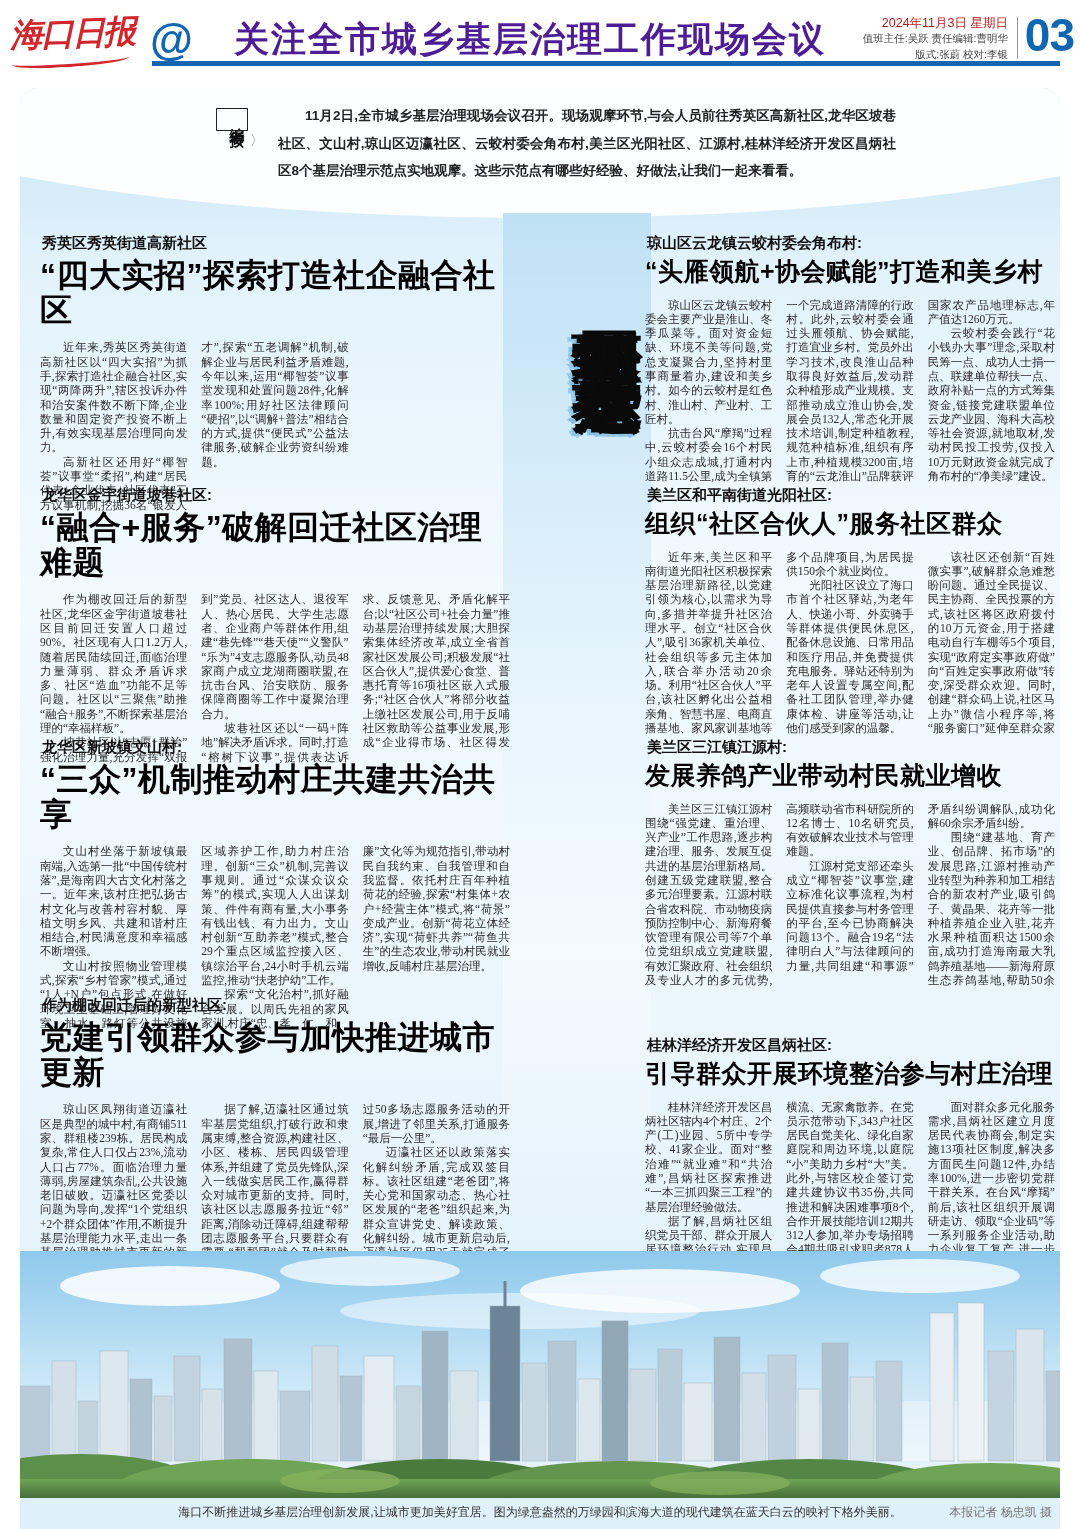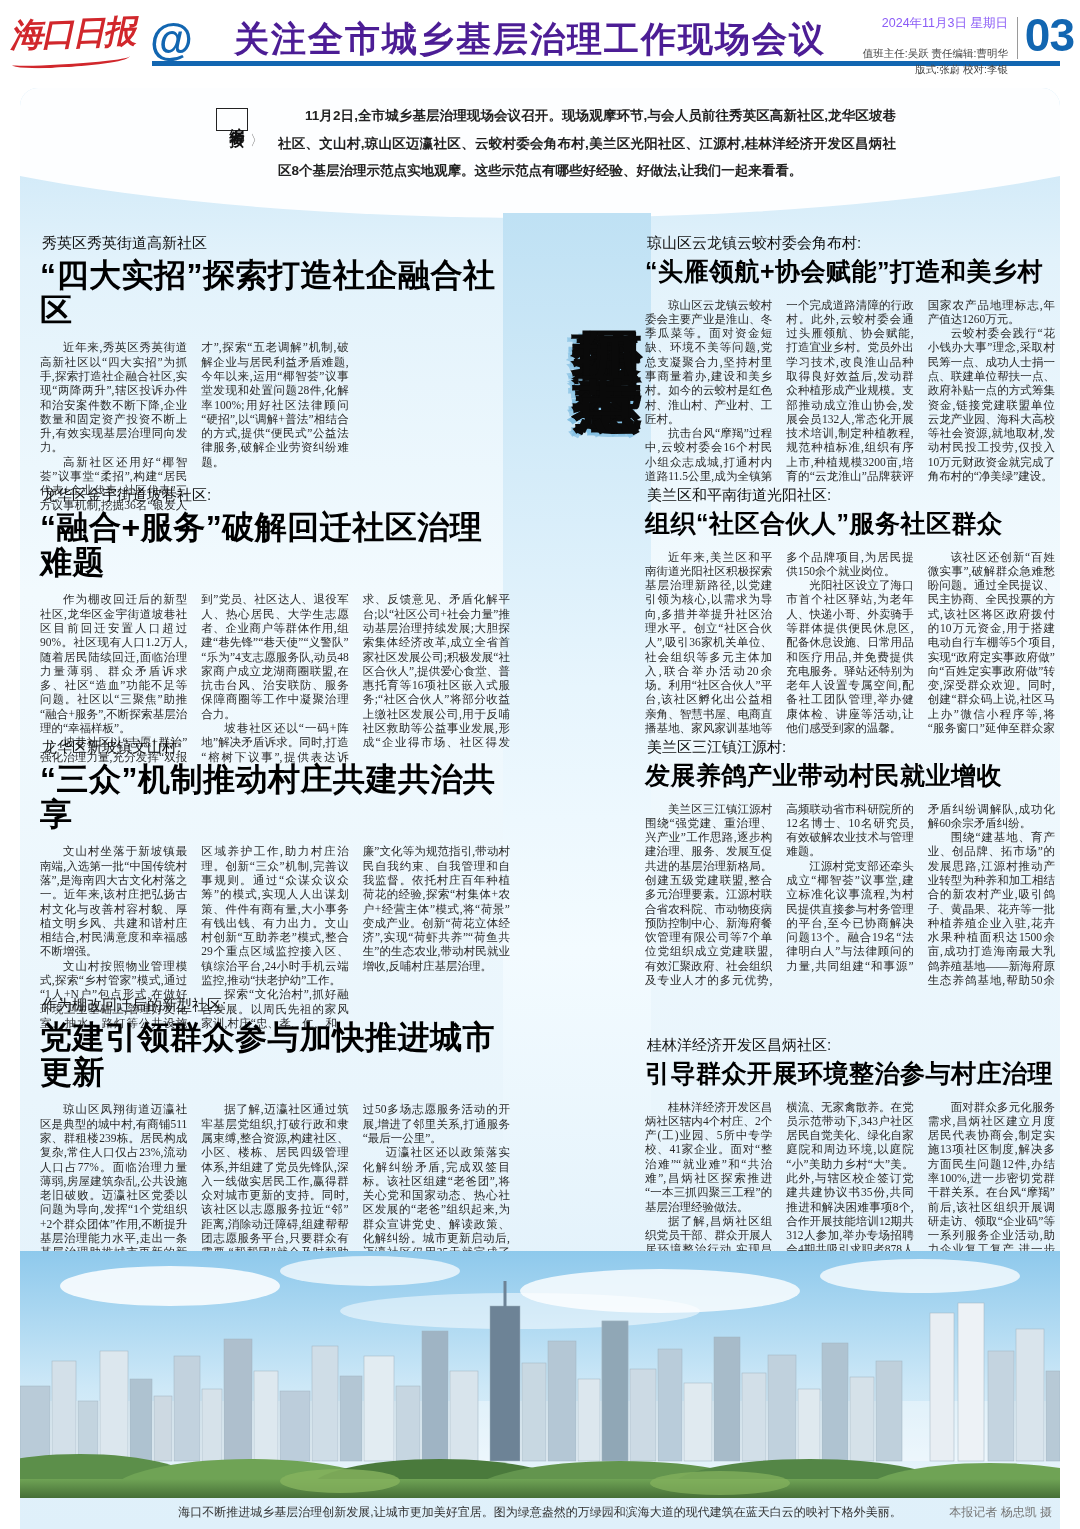--- a/index.html
+++ b/index.html
@@ -11,40 +11,40 @@
         font-family:"DejaVu Serif",serif;font-weight:bold;font-style:italic;
         font-size:33px;letter-spacing:-2px;transform:rotate(-2deg);line-height:1;}
   .logo-swash{position:absolute;left:12px;top:54px;width:118px;height:10px;
         border-bottom:3px solid #d1272c;border-radius:0 0 60% 40%;transform:rotate(-3deg);}
   .at-icon{position:absolute;left:150px;top:18px;font-size:44px;font-weight:bold;
         color:#1266b1;line-height:1;}
   .head-rule{position:absolute;left:152px;top:61px;width:908px;height:5px;background:#1266b1;}
   .head-title{position:absolute;left:200px;top:16px;width:660px;text-align:center;
         font-size:35px;font-weight:900;color:#4c1d95;letter-spacing:2px;}
   .head-info{position:absolute;right:72px;top:15px;width:210px;text-align:right;color:#444;}
-  .head-info .d1{font-size:12.5px;color:#8b5cf6;margin-bottom:15px;}
+  .head-info .d1{font-size:12.5px;color:#b91c1c;margin-bottom:0;}
   .head-info .d2{font-size:10.5px;margin-bottom:2px;}
   .head-divider{position:absolute;right:62px;top:17px;width:1px;height:42px;background:#9a9a9a;}
   .page-no{position:absolute;right:6px;top:8px;font-size:46px;font-weight:900;color:#1266b1;
         letter-spacing:-1px;}
   
   .panel{position:absolute;left:20px;top:88px;width:1040px;height:1441px;
         border-radius:18px 18px 0 0;overflow:hidden;
         background:linear-gradient(180deg,#c5e4f6 0%,#e2f2fb 12%,#f2fafe 35%,#e9f5fc 70%,#dff0fa 100%);}
   .editor-ellipse{position:absolute;left:50%;transform:translateX(-50%);top:-170px;width:1500px;height:300px;
         border-radius:50%;background:#fdfeff;}
   .editor-label{position:absolute;left:196px;top:20px;width:26px;padding:6px 2px;
         border:1.5px solid #222;color:#111;font-weight:bold;font-size:15px;
         writing-mode:vertical-rl;text-orientation:upright;letter-spacing:3px;line-height:1.1;}
   .editor-bracket{position:absolute;left:230px;top:44px;color:#888;font-size:14px;}
   .editor-text{position:absolute;left:258px;top:14px;width:618px;font-size:13.5px;font-weight:600;
         color:#222;line-height:2.05;text-align:justify;text-indent:2em;}
   
   .article{position:absolute;}
-  .kicker{font-size:15px;font-weight:normal;color:#111;margin:0 0 5px 2px;}
+  .kicker{font-size:15px;font-weight:bold;color:#111;margin:0 0 5px 2px;}
   .headline{margin:0 0 12px 0;font-size:32px;font-weight:900;color:#000;letter-spacing:0.5px;line-height:1.1;}
   .right .headline{font-size:25px;}
   .body{column-count:3;column-gap:14px;overflow:hidden;column-fill:auto;}
   .body p{margin:0;text-indent:2em;font-family:"Liberation Serif",serif;
         font-size:11.5px;line-height:14.3px;color:#2a2a2a;text-align:justify;}
   
   .center-strip{position:absolute;left:483px;top:125px;width:148px;height:1055px;
         background:linear-gradient(180deg,#bfe1f4 0%,#e7f5fd 45%,#f3fbff 70%,#e3f2fb 100%);}
   .vheadline{position:absolute;left:492px;top:200px;width:132px;height:1000px;
         writing-mode:vertical-rl;text-orientation:upright;

